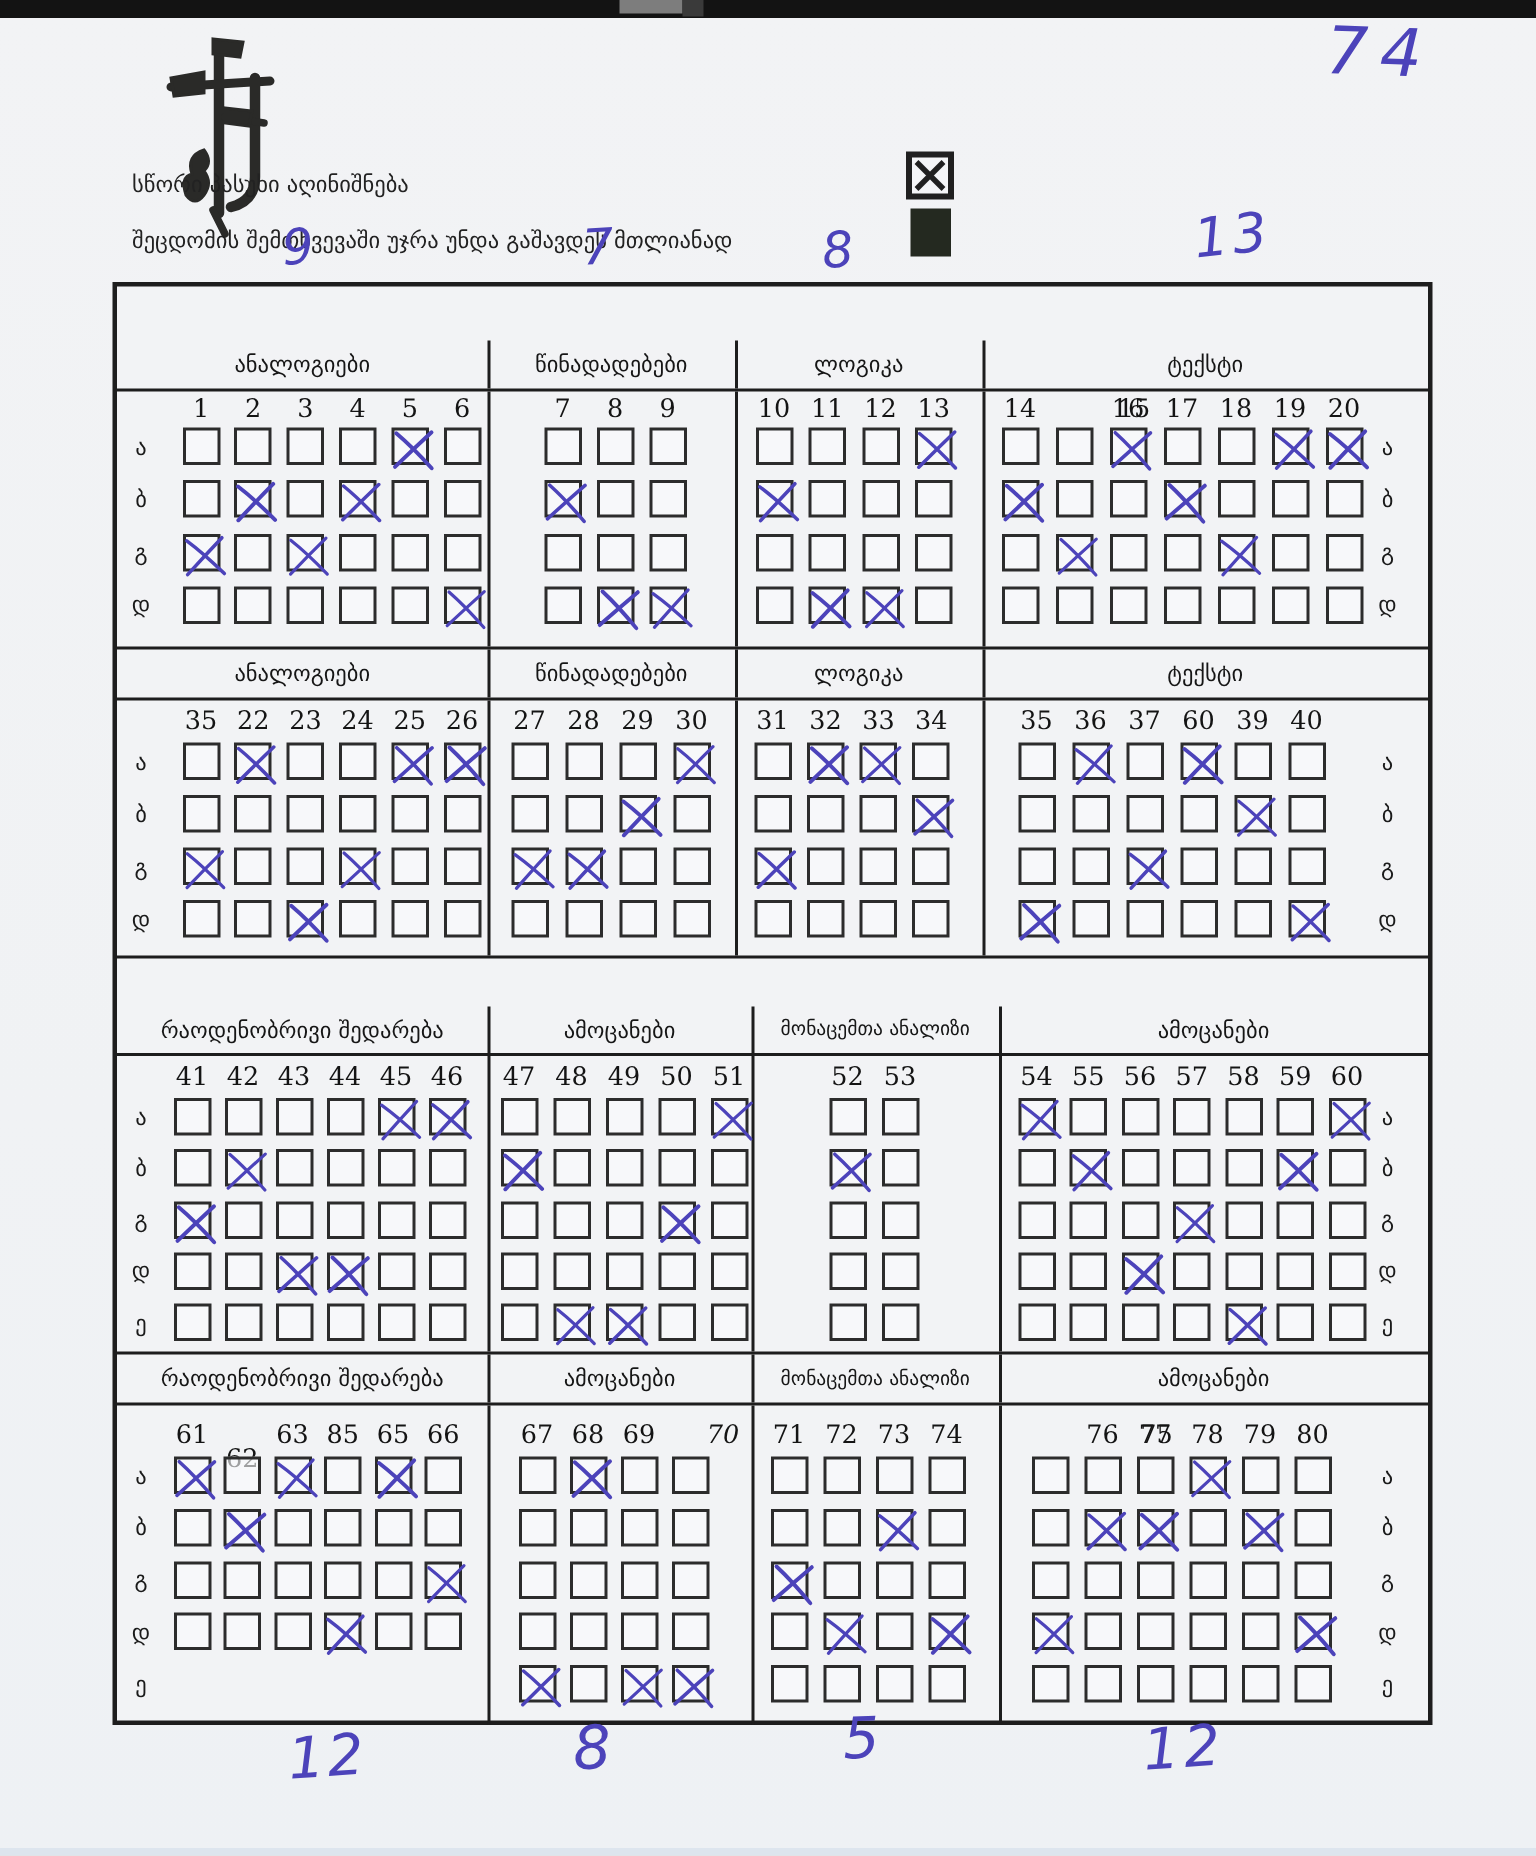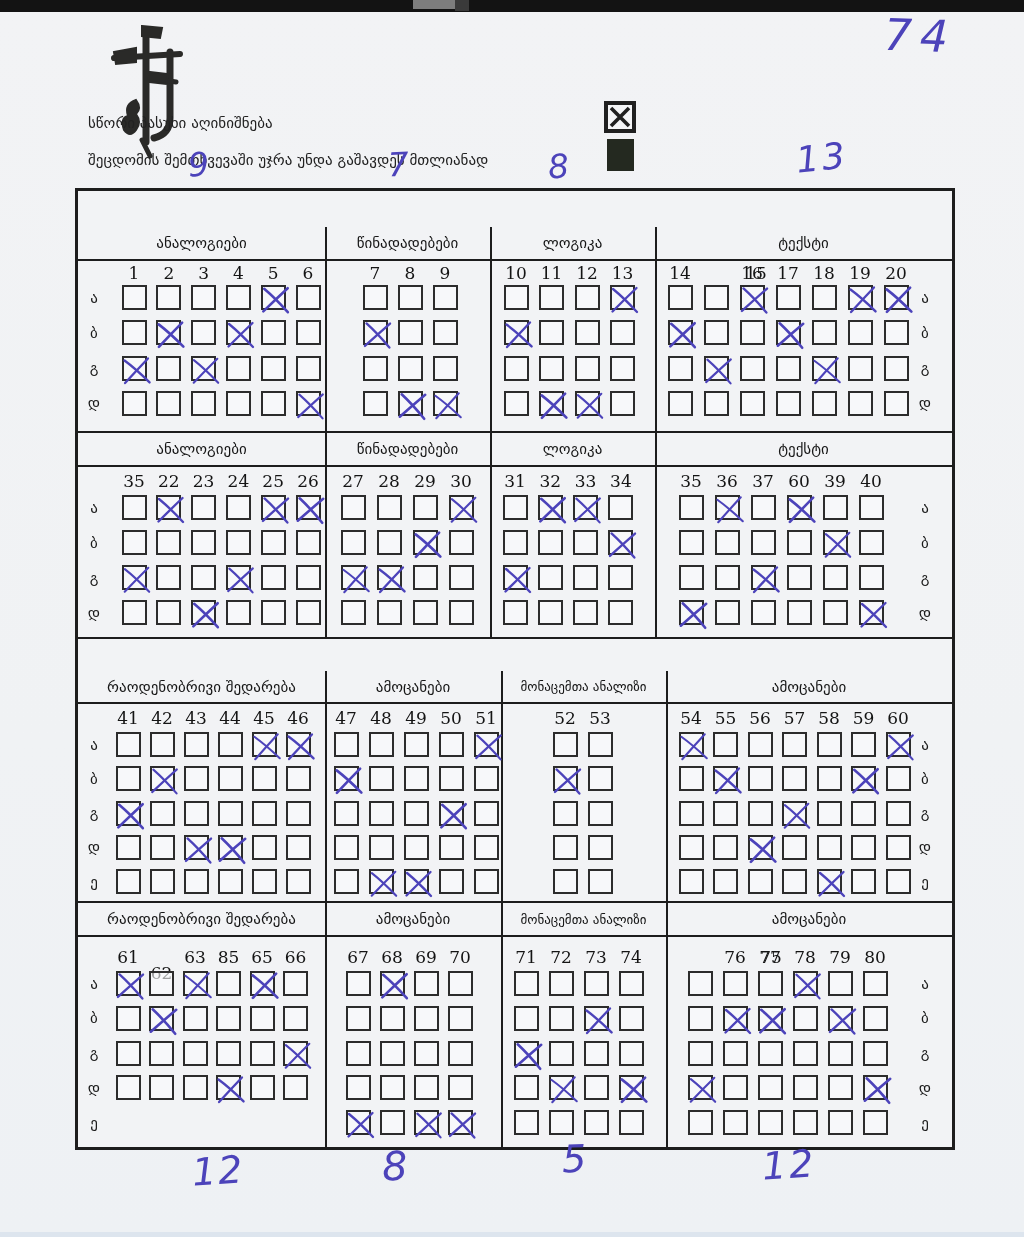--- a/index.html
+++ b/index.html
@@ -883,21 +883,21 @@
         <div class="abox" style="left: 335.5px; top: 34px;"></div>
         <div class="abox" style="left: 335.5px; top: 68.8px;"></div>
         <div class="abox" style="left: 335.5px; top: 103.6px;"></div>
         <div class="abox" style="left: 335.5px; top: 138.4px;"></div>
         <div class="abox" style="left: 335.5px; top: 173.2px;">
           <svg width="35" height="35" viewBox="0 0 35 35" style="transform:rotate(1.8deg)">
             <path d="M6 7 Q17 16 30 30" stroke="#4c43ba" stroke-width="2.1" fill="none" stroke-linecap="round"></path>
             <path d="M29.5 6 Q18 17 5.5 29.5" stroke="#4c43ba" stroke-width="2.1" fill="none" stroke-linecap="round"></path>
           </svg>
         </div>
-        <div class="qnum" style="left: 382px; top: 10px;">70</div>
+        <div class="qnum" style="left: 404px; top: 10px; font-style: italic;">70</div>
         <div class="abox" style="left: 369.5px; top: 34px;"></div>
         <div class="abox" style="left: 369.5px; top: 68.8px;"></div>
         <div class="abox" style="left: 369.5px; top: 103.6px;"></div>
         <div class="abox" style="left: 369.5px; top: 138.4px;"></div>
         <div class="abox" style="left: 369.5px; top: 173.2px;">
           <svg width="35" height="35" viewBox="0 0 35 35" style="transform:rotate(2.7deg)">
             <path d="M6 7 Q17 16 30 30" stroke="#4c43ba" stroke-width="2.35" fill="none" stroke-linecap="round"></path>
             <path d="M29.5 6 Q18 17 5.5 29.5" stroke="#4c43ba" stroke-width="2.35" fill="none" stroke-linecap="round"></path>
           </svg>
         </div>

